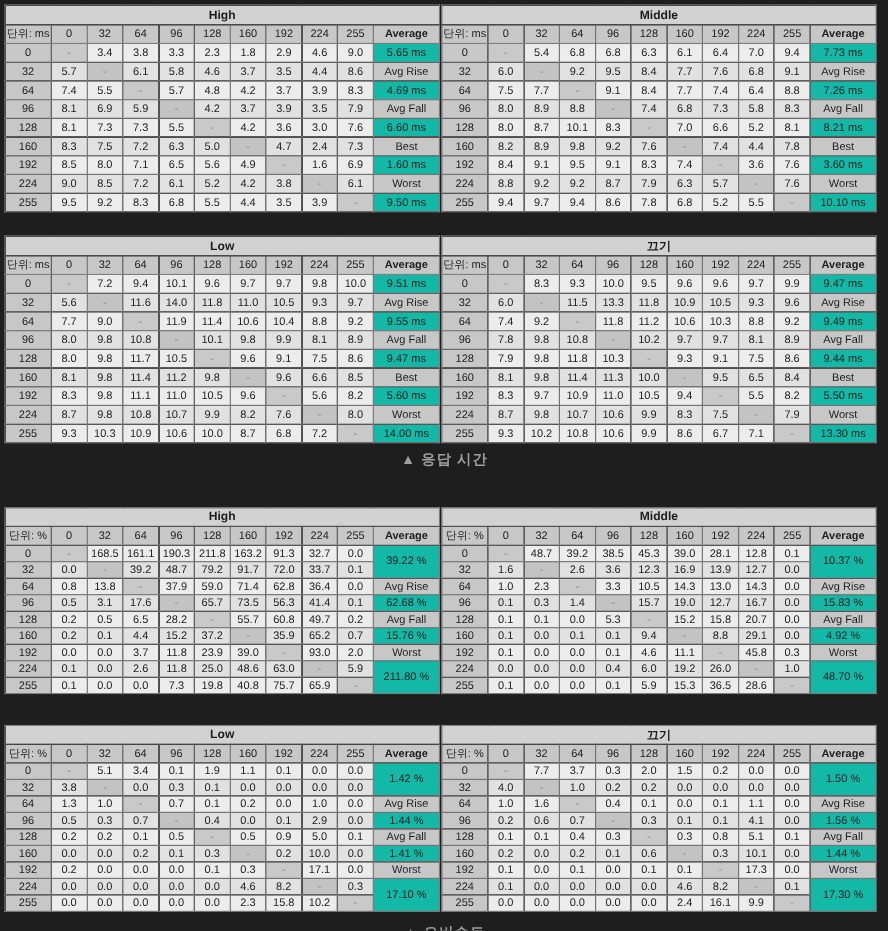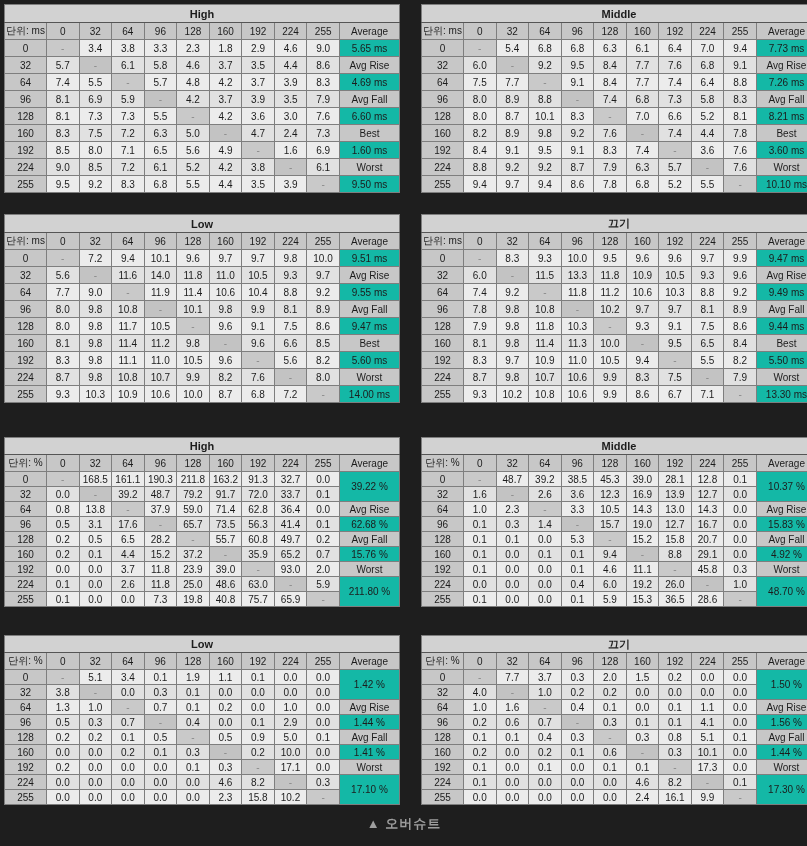--- a/index.html
+++ b/index.html
@@ -2,38 +2,38 @@
 <html><head>
 <meta charset="utf-8">
 <style>
   html,body{margin:0;padding:0;}
   body{
     width:807px;height:846px;overflow:hidden;
     background:#1e1e1e;
     font-family:"Liberation Sans","DejaVu Sans",sans-serif;
   }
   .wrap{padding:4px 3px 0 4px;}
-  .pair{display:flex;gap:21px;}
+  .pair{display:flex;gap:1px;}
   .mt20{margin-top:21px;}
   .mt36{margin-top:34px;}
   .mt30{margin-top:28px;}
   .slot{width:396px;}
   table.grid{
     border-collapse:collapse;table-layout:fixed;width:396px;
     font-size:10px;color:#1c1c1c;border:1px solid #3a3a3a;
   }
   .grid td{
     border:1px solid #7e7e7e;text-align:center;padding:0;
     height:16px;background:#ececec;overflow:hidden;white-space:nowrap;
   }
   .grid tr.alt td.cell{background:#e1e1e1;}
   .grid tr.alt td.diag{background:#c3c3c3;}
   .grid .title-row td{background:#d2d2d2;font-weight:bold;font-size:11px;height:17px;border-bottom:1px solid #555;}
   .grid .header-row td{background:#c7c7c7;height:16px;}
-  .grid .header-row td.avg-head{font-weight:normal;}
+  .grid .header-row td.avg-head{font-weight:bold;}
   .grid td.rowhead{background:#c7c7c7;}
   .grid td.diag{background:#c9c9c9;color:#8a8a8a;}
   .grid td.avg-label{background:#c7c7c7;font-weight:normal;}
   .grid td.avg-val{background:#14b8a6;}
   table.compact td{height:14px;}
   table.compact .title-row td{height:16px;}
   col.c-unit{width:42px;}
   col.c-avg{width:60px;}
   .caption{
     text-align:center;color:#9e9e9e;font-size:13px;font-weight:bold;
@@ -654,20 +654,24 @@
               <td class="cell">6.7</td>
               <td class="cell">7.1</td>
               <td class="diag">-</td>
               <td class="avg-val">13.30 ms</td>
             </tr>
           </tbody>
         </table>
       </div>
   </div>
 
+  <div class="caption" id="caption-response">
+    <span>▲</span>
+    <span>응답 시간</span>
+  </div>
 
   <div class="pair mt36">
     <div class="slot">
         <table class="grid compact">
           <colgroup>
             <col class="c-unit">
             <col class="c-data">
             <col class="c-data">
             <col class="c-data">
             <col class="c-data">

